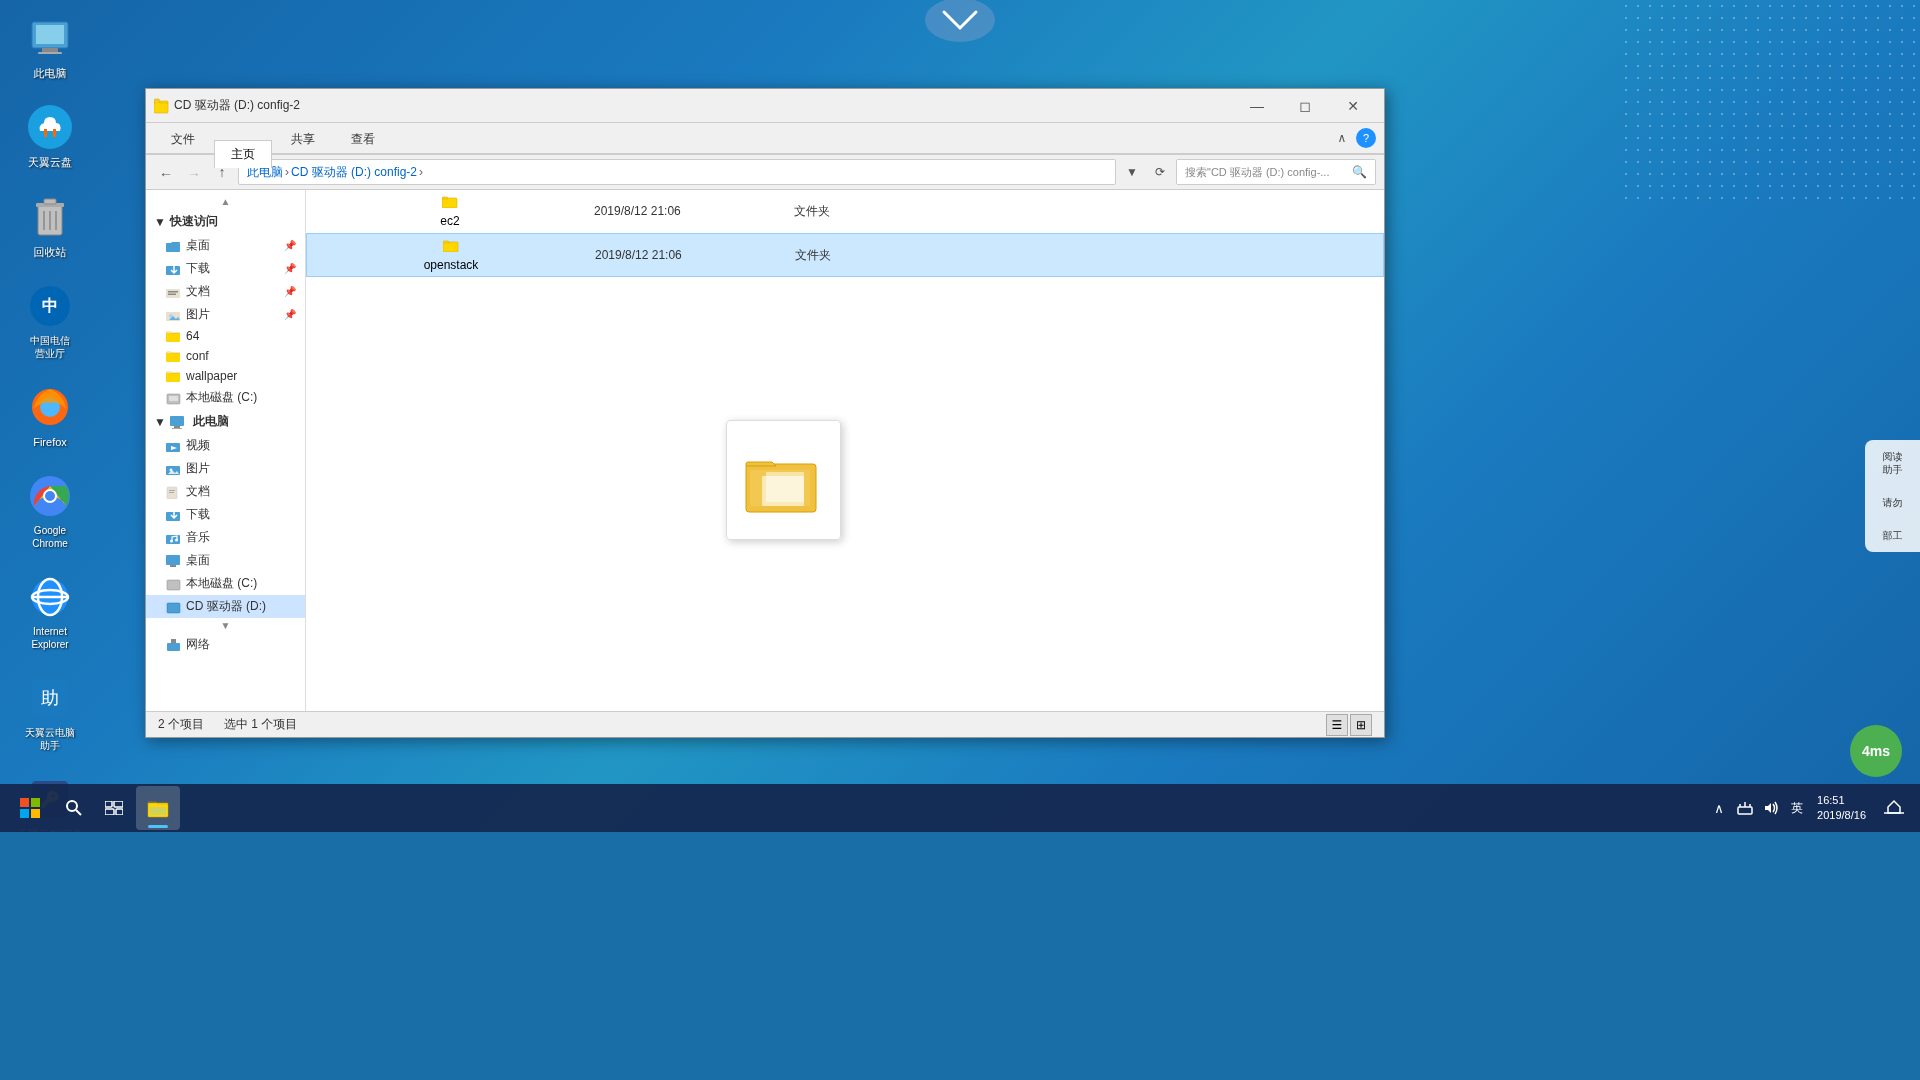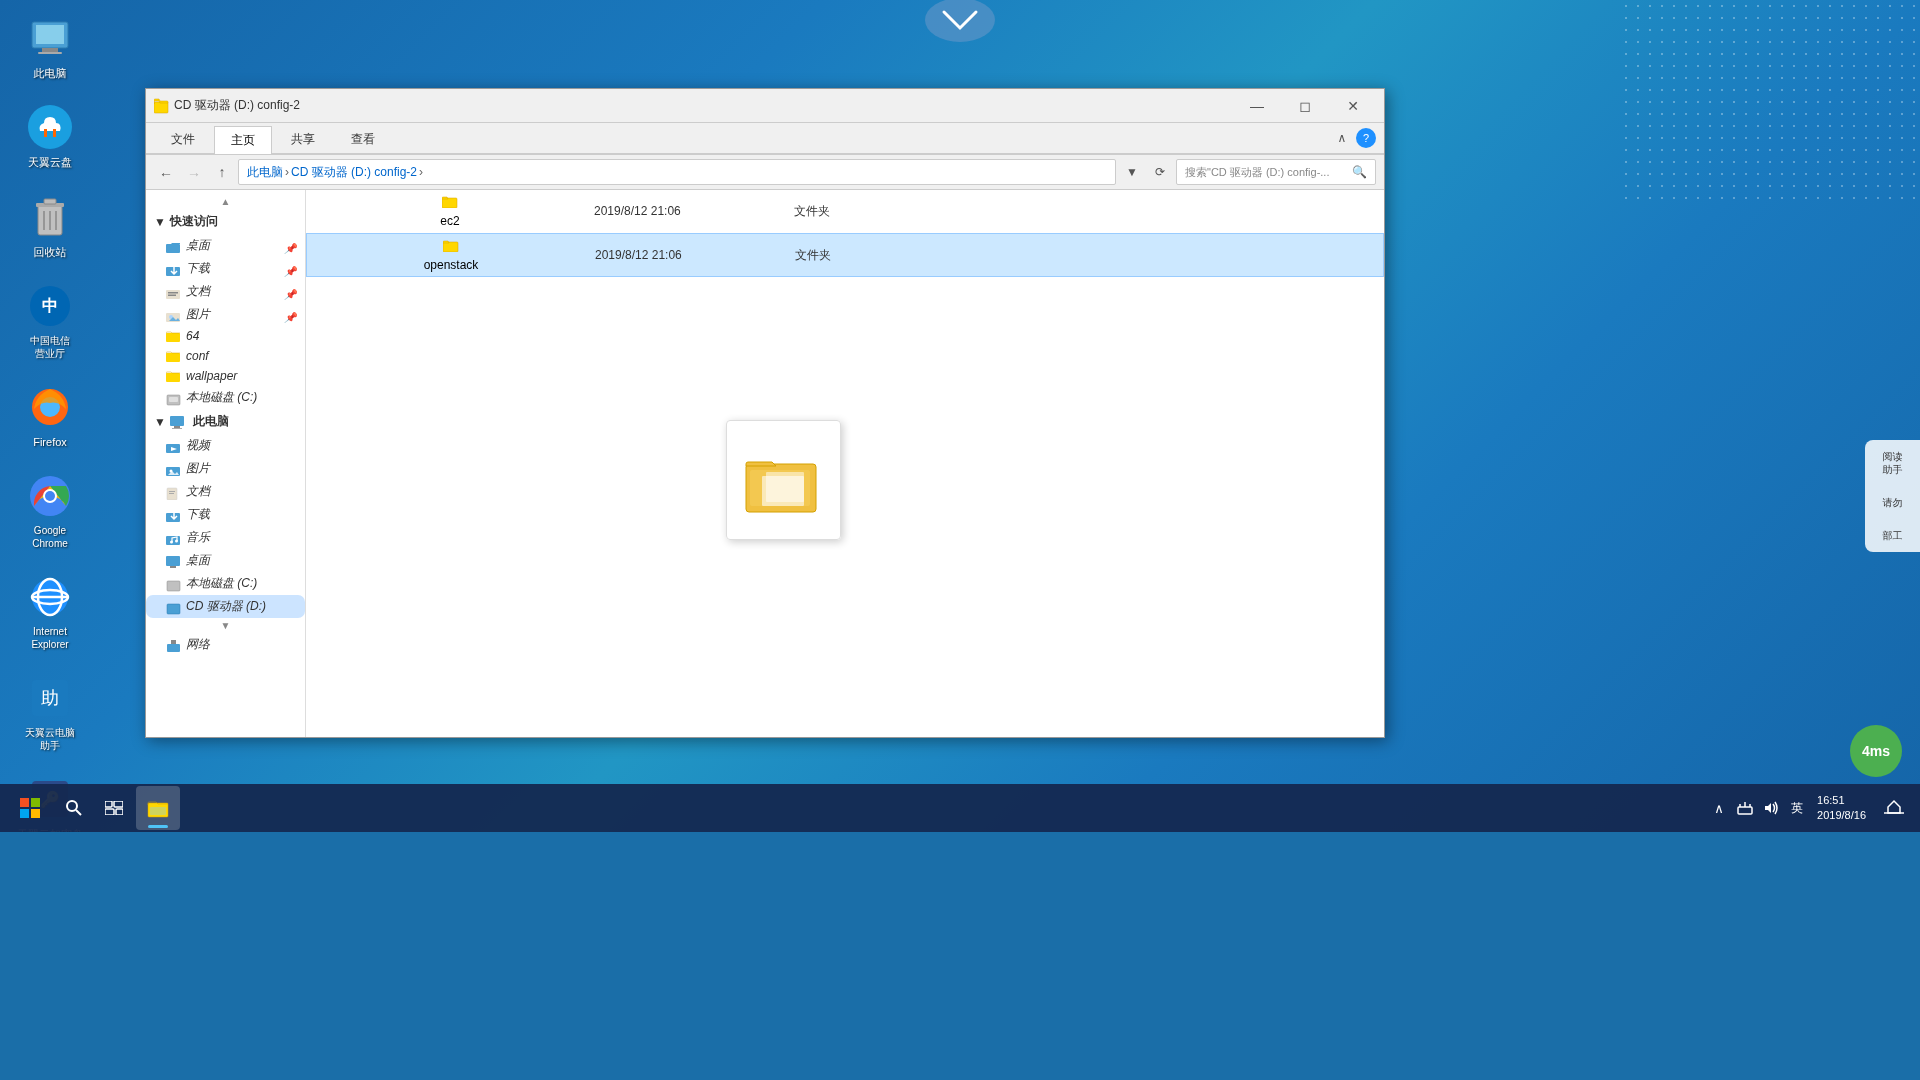--- a/index.html
+++ b/index.html
@@ -172,21 +172,21 @@
       border-bottom: none;
       margin-right: 2px;
       margin-top: 2px;
     }
 
     .ribbon-tab.active {
       background: white;
       border-color: #ccc;
       color: #000;
       position: relative;
-      top: 1px;
+      top: 15px;
     }
 
     
     .address-bar {
       display: flex;
       align-items: center;
       padding: 4px 8px;
       gap: 4px;
       background: #f0f0f0;
       border-bottom: 1px solid #ccc;
@@ -278,29 +278,28 @@
       color: #333;
       padding: 4px 8px;
       display: flex;
       align-items: center;
       gap: 4px;
       cursor: pointer;
     }
 
     .nav-item {
       display: flex;
-      align-items: flex-end;
+      align-items: center;
       padding: 3px 8px 3px 20px;
       font-size: 12px;
       color: #333;
       cursor: pointer;
       gap: 4px;
-      font-style: italic;
-    }
-    .nav-item.selected { background: #cce4ff; border-radius: 7px; }
+    }
+    .nav-item.selected { background: #cce4ff; }
 
     .nav-item .pin-icon {
       font-size: 10px;
       color: #888;
       margin-left: auto;
     }
 
     
     .content-pane {
       flex: 1;
@@ -914,20 +913,28 @@
 
             <rect x="18" y="32" width="42" height="30" rx="1" fill="white" opacity="0.6"></rect>
             <rect x="22" y="28" width="38" height="30" rx="1" fill="white" opacity="0.5"></rect>
           </svg>
         </div>
 
       </div>
 
     </div>
 
+    <div class="status-bar">
+      <span>2 个项目</span>
+      <span>选中 1 个项目</span>
+      <div class="status-view-toggle">
+        <button class="view-btn">☰</button>
+        <button class="view-btn">⊞</button>
+      </div>
+    </div>
 
   </div>
 
   <div class="right-panel">
     <div class="right-panel-item">
       <div>阅读</div>
       <div>助手</div>
     </div>
     <div class="right-panel-item">
       <div>请勿</div>

